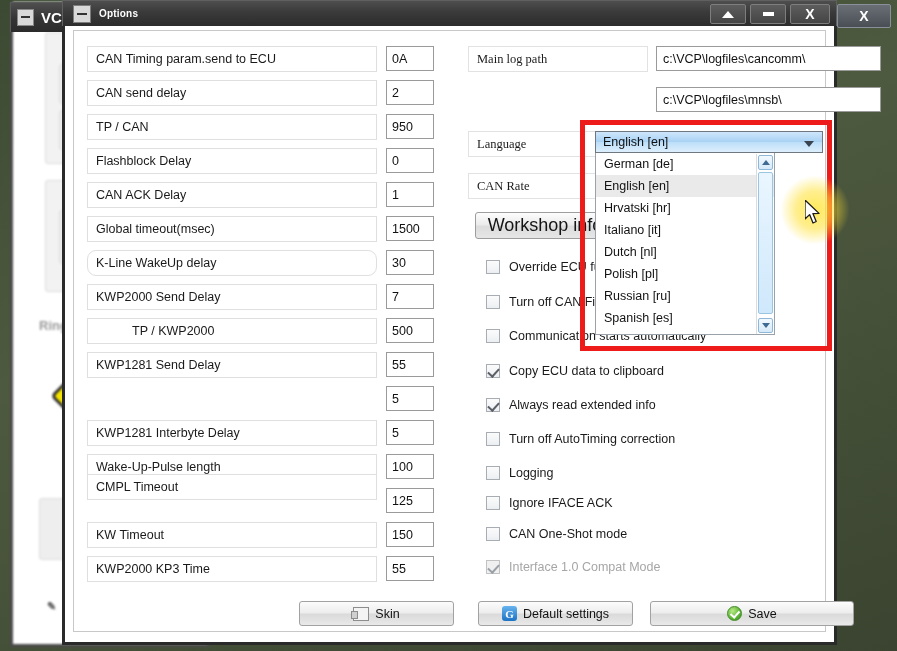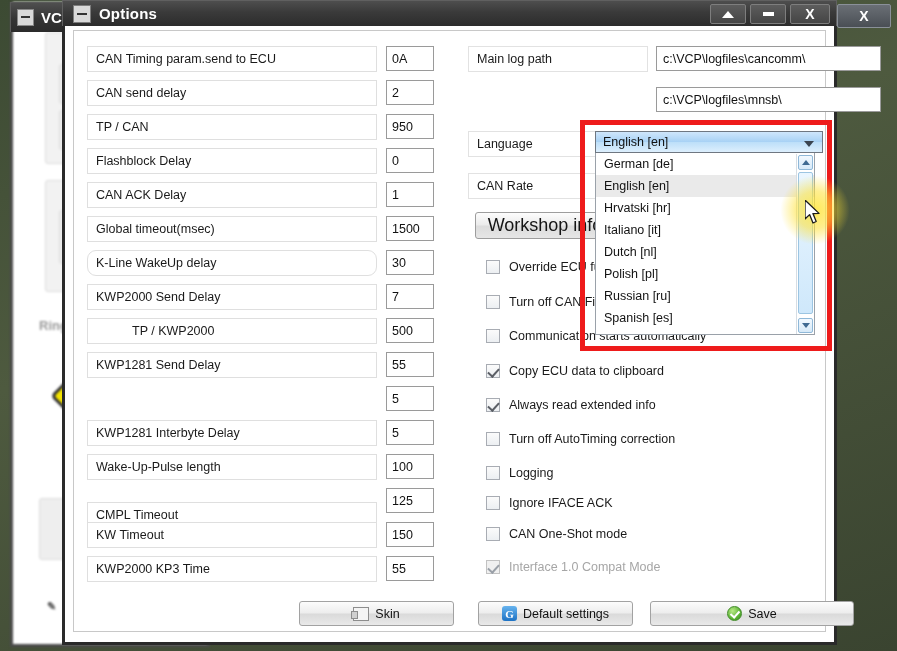--- a/index.html
+++ b/index.html
@@ -128,21 +128,21 @@
     margin-left: 10px; margin-right: 8px;
     position: relative;
     flex:0 0 auto;
   }
   .titlebar .boxicon::after {
     content:""; position:absolute;
     left:3px; top:7px; width:10px; height:2px; background:#333;
   }
   .titlebar .ttl {
     color:#ffffff;
-    font-size:15px;
+    font-size:10px;
     font-weight:bold;
     letter-spacing:0.2px;
   }
   .wbtns {
     position:absolute;
     right: 6px; top: 3px;
     display:flex; gap:4px;
   }
   .wbtn {
     width: 34px; height: 18px;
@@ -207,20 +207,21 @@
     position:absolute;
     height: 26px;
     border:1px solid #e2e2e2;
     background:#ffffff;
     box-sizing:border-box;
     display:flex; align-items:center;
     padding-left:8px;
     font-size:12.5px;
     color:#1a1a1a;
     white-space:nowrap;
+    font-family:Liberation Serif, serif;
   }
   .rval {
     position:absolute;
     height: 25px;
     border:1px solid #9a9a9a;
     background:#ffffff;
     box-sizing:border-box;
     display:flex; align-items:center;
     padding-left:6px;
     font-size:12.5px;
@@ -293,21 +294,21 @@
   }
   .ddarrow {
     position:absolute;
     right:8px; top:9px;
     width:0;height:0;
     border-left:5px solid transparent;
     border-right:5px solid transparent;
     border-top:6px solid #3a4450;
   }
   .ddlist {
-    width: 220px;
+    width: 180px;
     height: 182px;
     border:1px solid #9aa1a9;
     border-top:none;
     background:#ffffff;
     box-sizing:border-box;
     position:relative;
     overflow:hidden;
   }
   .ddopt {
     height: 22px;
@@ -487,21 +488,21 @@
       <div class="lval" style="top:253px;">7</div>
       <div class="lrow" style="top:287px;padding-left:44px;">TP / KWP2000</div>
       <div class="lval" style="top:287px;">500</div>
       <div class="lrow" style="top:321px;">KWP1281 Send Delay</div>
       <div class="lval" style="top:321px;">55</div>
       <div class="lval" style="top:355px;">5</div>
       <div class="lrow" style="top:389px;">KWP1281 Interbyte Delay</div>
       <div class="lval" style="top:389px;">5</div>
       <div class="lrow" style="top:423px;">Wake-Up-Pulse length</div>
       <div class="lval" style="top:423px;">100</div>
-      <div class="lrow" style="top:471px;">CMPL Timeout</div>
+      <div class="lrow" style="top:443px;">CMPL Timeout</div>
       <div class="lval" style="top:457px;">125</div>
       <div class="lrow" style="top:491px;">KW Timeout</div>
       <div class="lval" style="top:491px;">150</div>
       <div class="lrow" style="top:525px;">KWP2000 KP3 Time</div>
       <div class="lval" style="top:525px;">55</div>
 
       <div class="rrow" style="left:394px; top:15px; width:180px;">Main log path</div>
       <div class="rval" style="left:582px; top:15px; width:225px;">c:\VCP\logfiles\cancomm\</div>
       <div class="rval" style="left:582px; top:56px; width:225px;">c:\VCP\logfiles\mnsb\</div>
 

